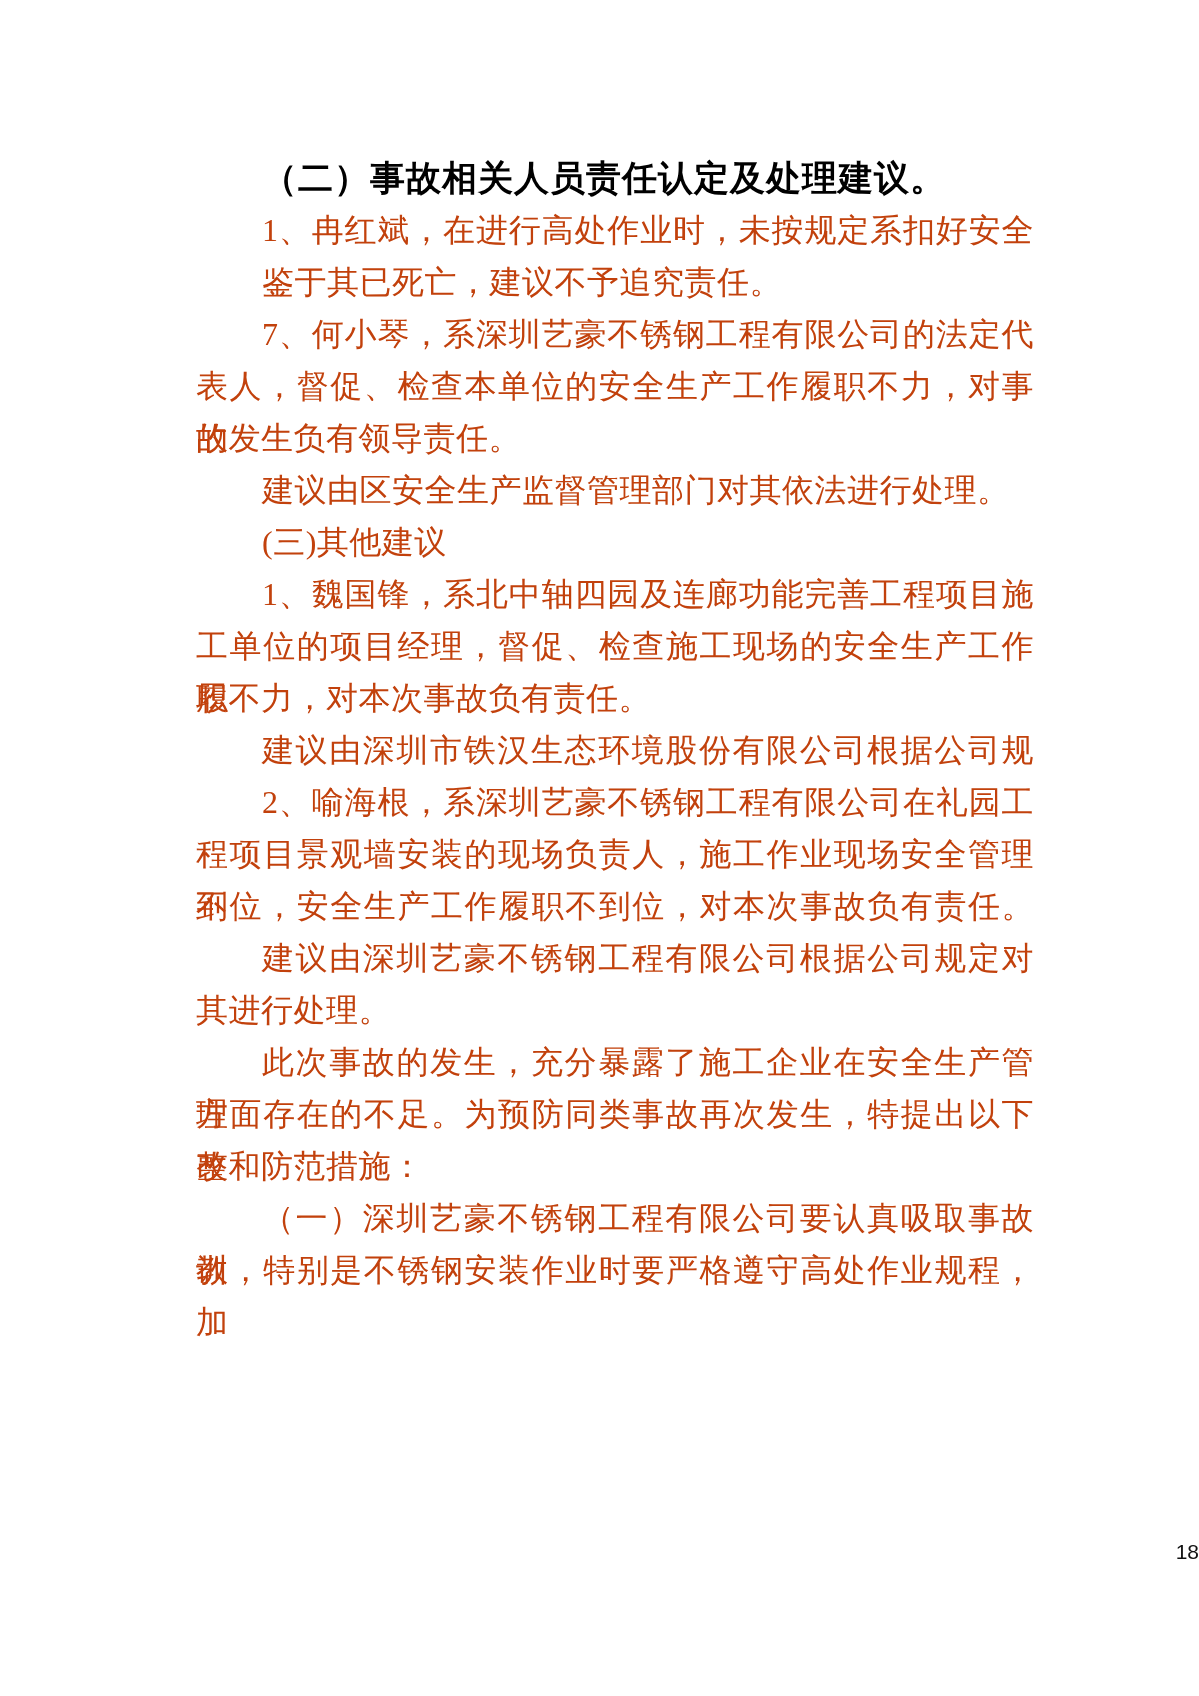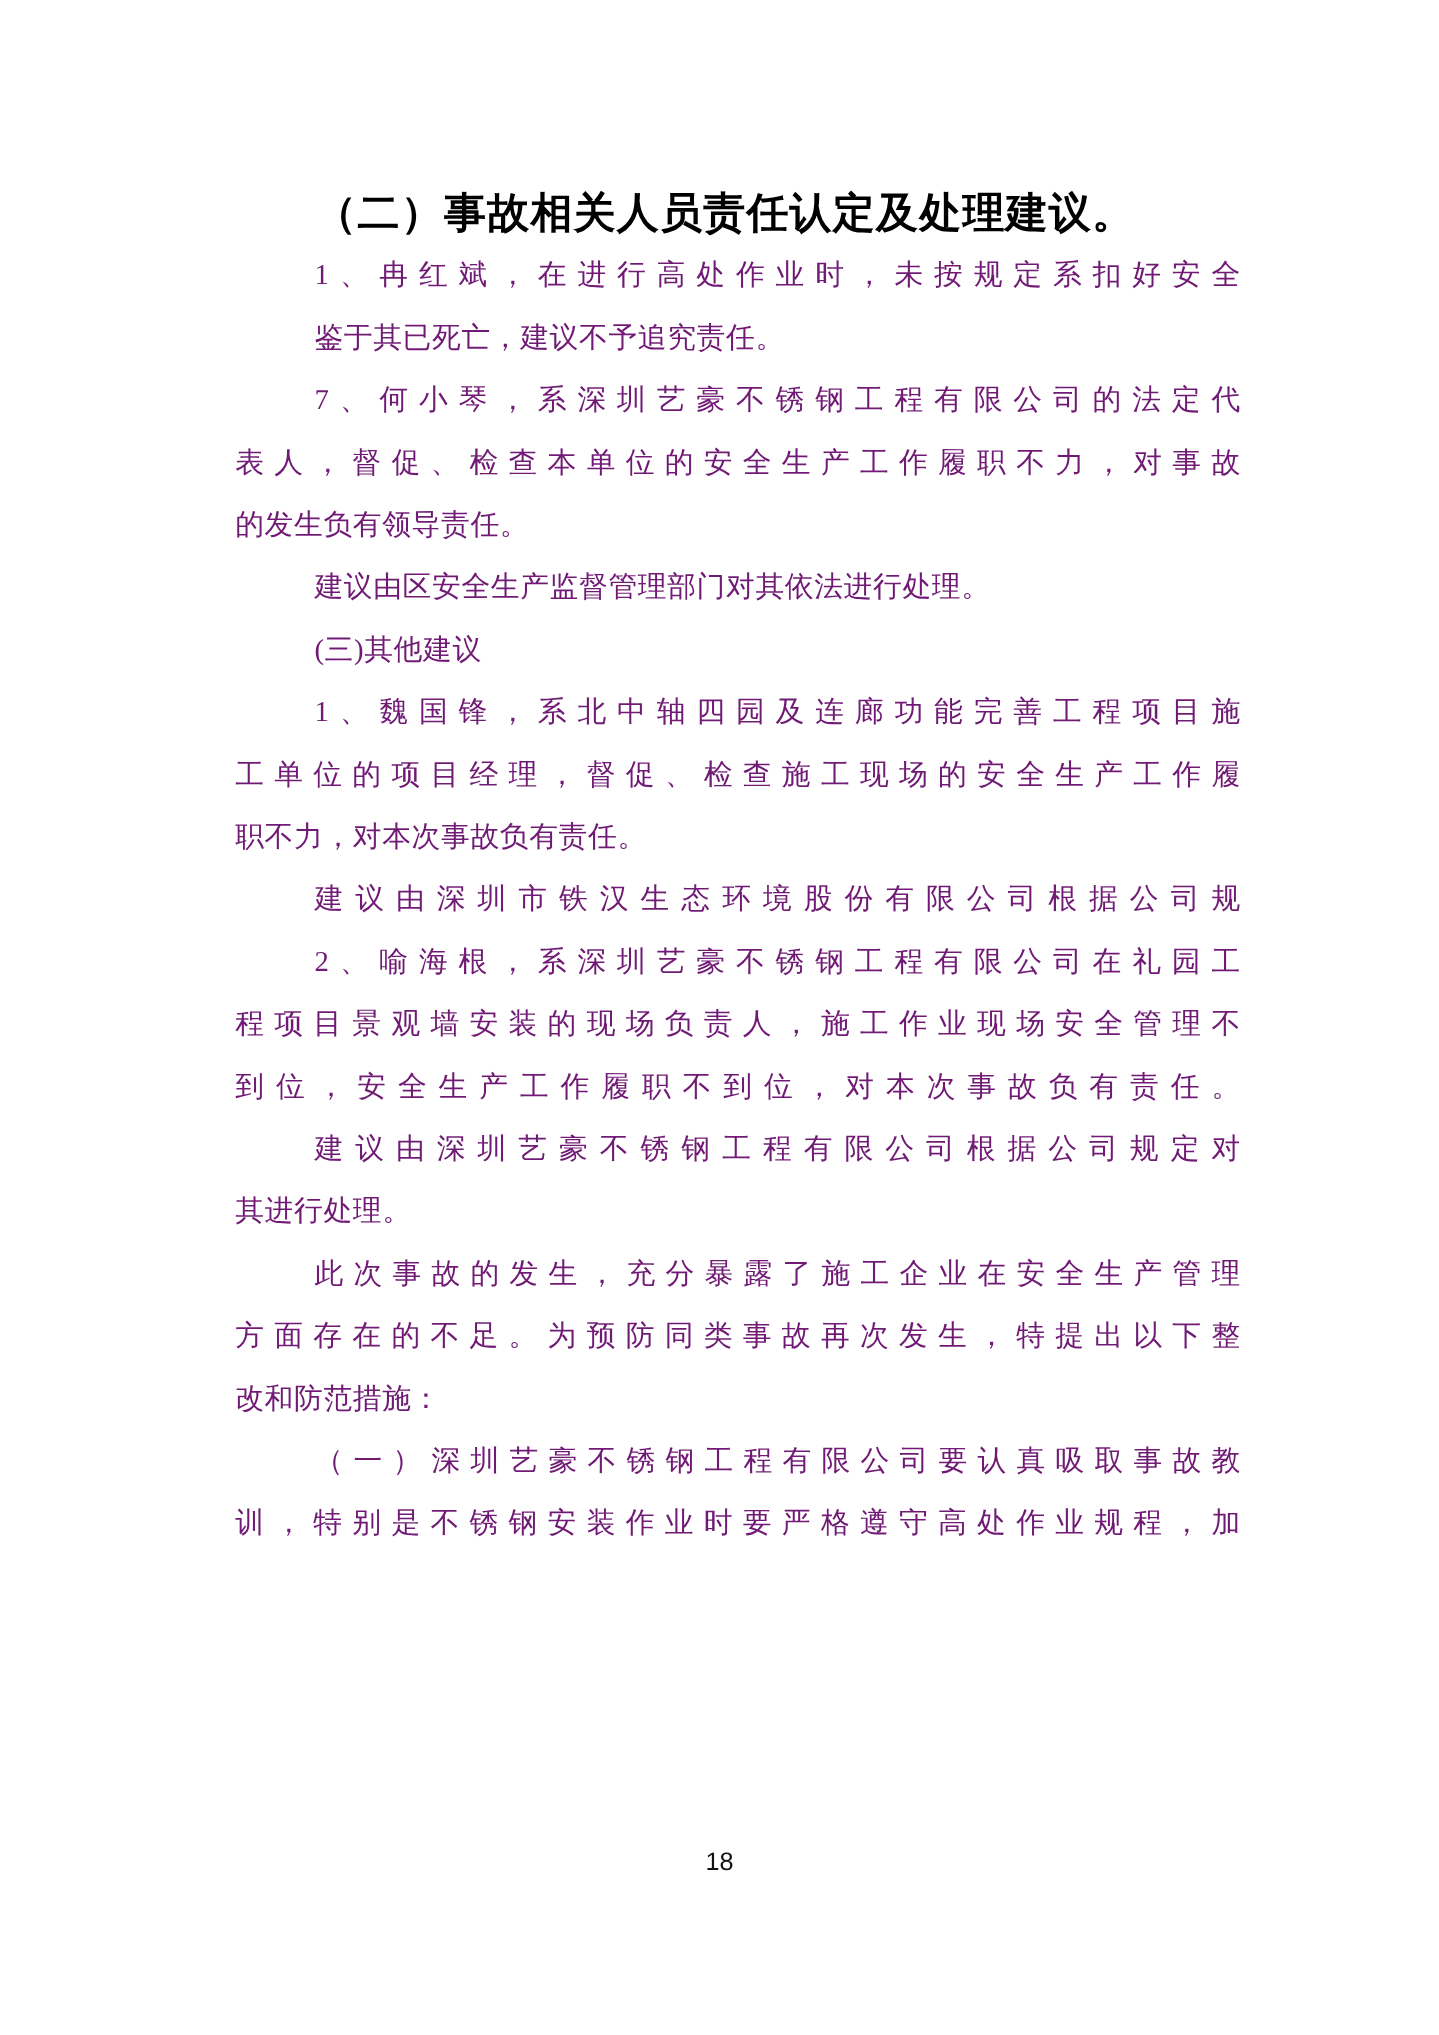--- a/index.html
+++ b/index.html
@@ -19,22 +19,22 @@
   .textblock {
     position: absolute;
     left: 180px;
     top: 152px;
     width: 838px;
     margin-left: 16px;
   }
   .line {
     height: 52px;
     line-height: 52px;
-    font-size: 24px;
-    color: #701a75;
+    font-size: 32px;
+    color: #c2410c;
     letter-spacing: 0.5px;
     text-align: left;
     overflow: visible;
   }
   .indent {
     text-indent: 66px;
   }
   .fill {
     text-align: justify;
     text-align-last: justify;
@@ -44,21 +44,21 @@
     font-weight: bold;
     font-size: 35px;
     color: #000000;
     letter-spacing: 1px;
   }
   .footer {
     position: absolute;
     left: 0;
     right: 0;
     top: 1540px;
-    text-align: center;
+    text-align: right;
     font-family: "Liberation Sans", "DejaVu Sans", sans-serif;
     font-size: 21px;
     color: #111111;
   }
 </style>
 </head>
 <body>
 
 <div class="page">
   <div class="textblock">

